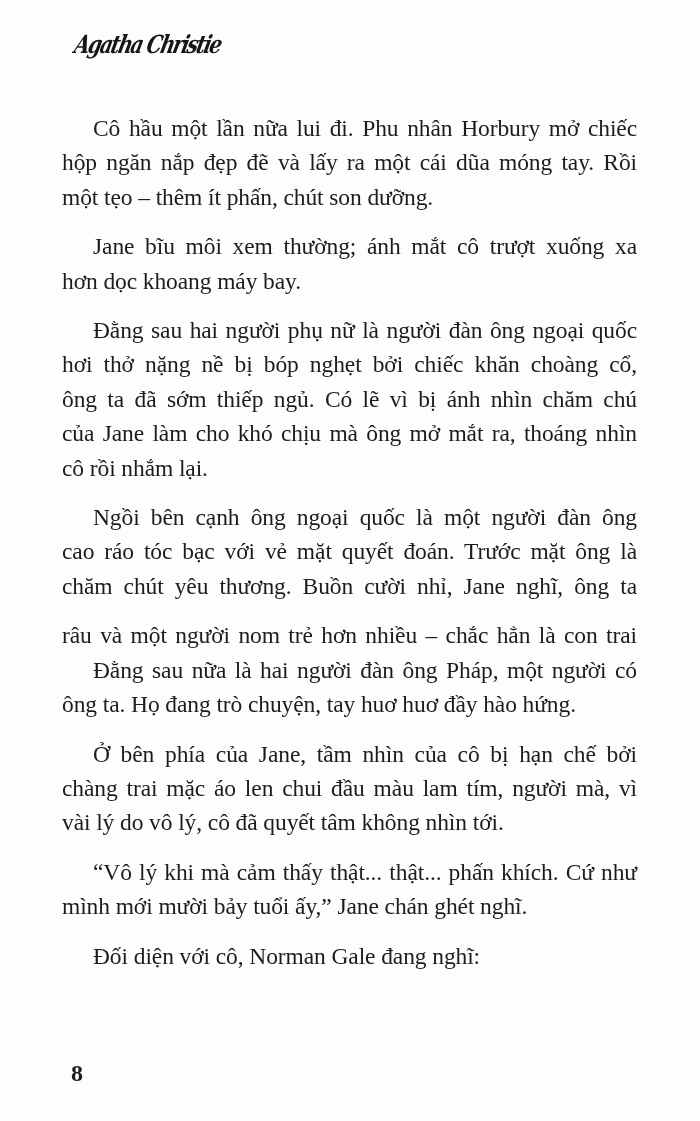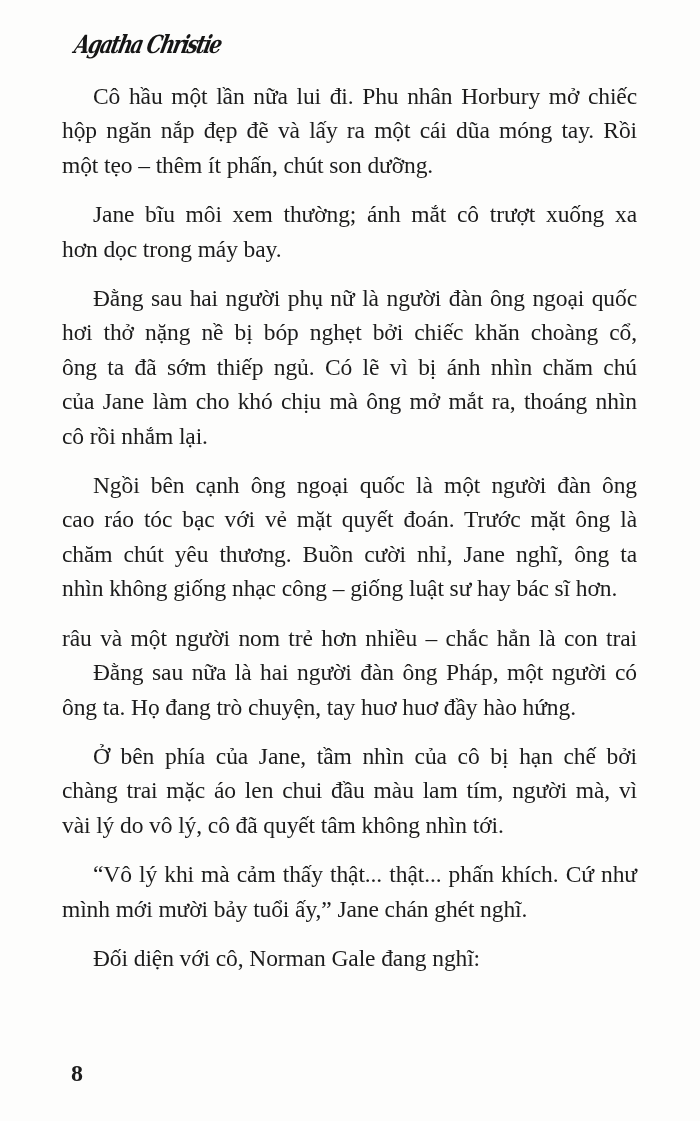--- a/index.html
+++ b/index.html
@@ -28,21 +28,21 @@
     letter-spacing: -2.2px;
     color: #161616;
     transform: skewX(-12deg) scaleX(0.78);
     transform-origin: left bottom;
     white-space: nowrap;
   }
   
   .bodytext {
     position: absolute;
     left: 62px;
-    top: 79px;
+    top: 111px;
     width: 575px;
     font-size: 23.5px;
     line-height: 34.4px;
     letter-spacing: -0.1px;
     color: #1c1c1c;
   }
   .para { margin: 0; padding: 0; }
   .para + .para { margin-top: 15px; }
   .ln {
     display: block;
@@ -72,36 +72,35 @@
   <div class="bodytext">
 
     <p class="para">
       <span class="ln first">Cô hầu một lần nữa lui đi. Phu nhân Horbury mở chiếc</span>
       <span class="ln">hộp ngăn nắp đẹp đẽ và lấy ra một cái dũa móng tay. Rồi</span>
       <span class="ln last">một tẹo – thêm ít phấn, chút son dưỡng.</span>
     </p>
 
     <p class="para">
       <span class="ln first">Jane bĩu môi xem thường; ánh mắt cô trượt xuống xa</span>
-      <span class="ln last">hơn dọc trong máy bay.</span>
+      <span class="ln last">hơn dọc khoang máy bay.</span>
     </p>
 
     <p class="para">
       <span class="ln first">Đằng sau hai người phụ nữ là người đàn ông ngoại quốc</span>
       <span class="ln">hơi thở nặng nề bị bóp nghẹt bởi chiếc khăn choàng cổ,</span>
       <span class="ln">ông ta đã sớm thiếp ngủ. Có lẽ vì bị ánh nhìn chăm chú</span>
       <span class="ln">của Jane làm cho khó chịu mà ông mở mắt ra, thoáng nhìn</span>
       <span class="ln last">cô rồi nhắm lại.</span>
     </p>
 
     <p class="para">
       <span class="ln first">Ngồi bên cạnh ông ngoại quốc là một người đàn ông</span>
       <span class="ln">cao ráo tóc bạc với vẻ mặt quyết đoán. Trước mặt ông là</span>
       <span class="ln">chăm chút yêu thương. Buồn cười nhỉ, Jane nghĩ, ông ta</span>
-      <span class="ln last">nhìn không giống nhạc công – giống luật sư hay bác sĩ hơn.</span>
     </p>
 
     <p class="para">
       <span class="ln">râu và một người nom trẻ hơn nhiều – chắc hẳn là con trai</span>
       <span class="ln first">Đằng sau nữa là hai người đàn ông Pháp, một người có</span>
       <span class="ln last">ông ta. Họ đang trò chuyện, tay huơ huơ đầy hào hứng.</span>
     </p>
 
     <p class="para">
       <span class="ln first">Ở bên phía của Jane, tầm nhìn của cô bị hạn chế bởi</span>

